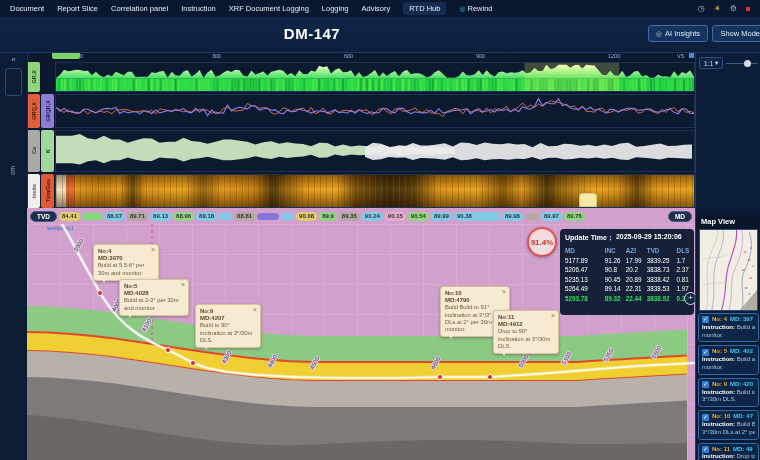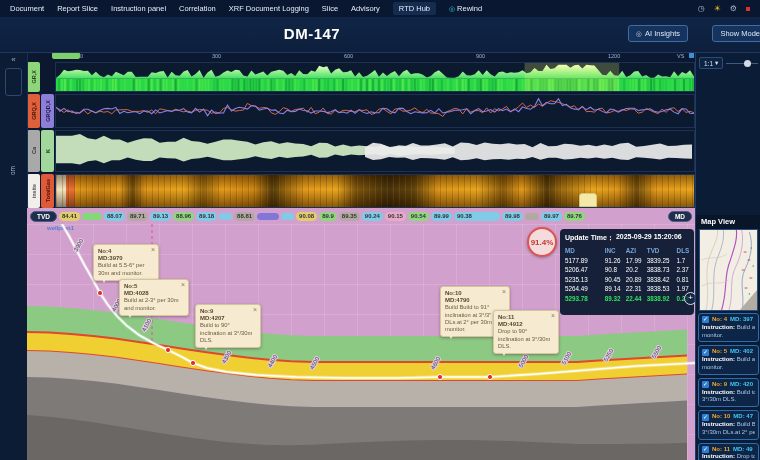--- a/index.html
+++ b/index.html
@@ -11,21 +11,21 @@
   .mitem.boxed{background:#142c50;padding:2px 6px;border-radius:2px;}
   .ricon{color:#37c6ea;margin-right:2px;font-size:7px;}
   .mb-icons{margin-left:auto;display:flex;gap:9px;align-items:center;font-size:8px;color:#9fb6d4;}
   .sun{color:#f2c01c;}
   .notif{width:4px;height:4px;background:#e03030;}
 
   
   .titlebar{position:absolute;top:17px;left:0;right:0;height:35px;background:linear-gradient(#102546,#0d1f3c);border-bottom:1px solid #1c3a64;z-index:35;}
   .apptitle{position:absolute;left:312px;top:8px;transform:translateX(-50%);color:#fff;font-size:15px;font-weight:bold;letter-spacing:.5px;}
   .tbtn{position:absolute;top:8px;height:17px;display:flex;align-items:center;gap:3px;background:#15335c;border:1px solid #3d6ca6;border-radius:3px;color:#dce8f5;font-size:7.5px;padding:0 7px;box-sizing:border-box;}
-  #btn-ai{right:72px;} #btn-show{right:-8px;}
+  #btn-ai{right:52px;} #btn-show{right:-8px;}
   .tbtn .bicon{font-size:7px;color:#bcd2ea;}
 
   
   .leftrail{position:absolute;left:0;top:52px;width:27px;bottom:0;background:#0b1c34;border-right:1px solid #16304f;z-index:5;}
   .coll{color:#8fb0d8;font-size:8px;text-align:center;margin-top:3px;}
   .minibox{width:15px;height:26px;border:1px solid #2a4a74;border-radius:3px;margin:4px auto;}
   .vlabel{writing-mode:vertical-rl;transform:rotate(180deg);color:#9fb6d4;font-size:6.5px;margin:70px auto 0;display:block;width:10px;text-align:center;}
 
   
   .trackarea{position:absolute;left:27px;top:52px;width:668px;height:156px;background:#0b1830;overflow:hidden;}
@@ -94,24 +94,24 @@
 </style>
 </head>
 <body>
 
 <div class="app">
 
   <div class="menubar">
     <span id="menu-items" style="display:flex;gap:13px;align-items:center;">
         <span class="mitem">Document</span>
         <span class="mitem">Report Slice</span>
-        <span class="mitem">Instruction panel</span>
-        <span class="mitem">Correlation</span>
+        <span class="mitem">Correlation panel</span>
+        <span class="mitem">Instruction</span>
         <span class="mitem">XRF Document Logging</span>
-        <span class="mitem">Slice</span>
+        <span class="mitem">Logging</span>
         <span class="mitem">Advisory</span>
         <span class="mitem boxed">RTD Hub</span>
         <span class="mitem"><span class="ricon">◎</span>Rewind</span>
       </span>
     <span class="mb-icons">
       <span>◷</span>
       <span class="sun">☀</span>
       <span>⚙</span>
       <span class="notif"></span>
     </span>

